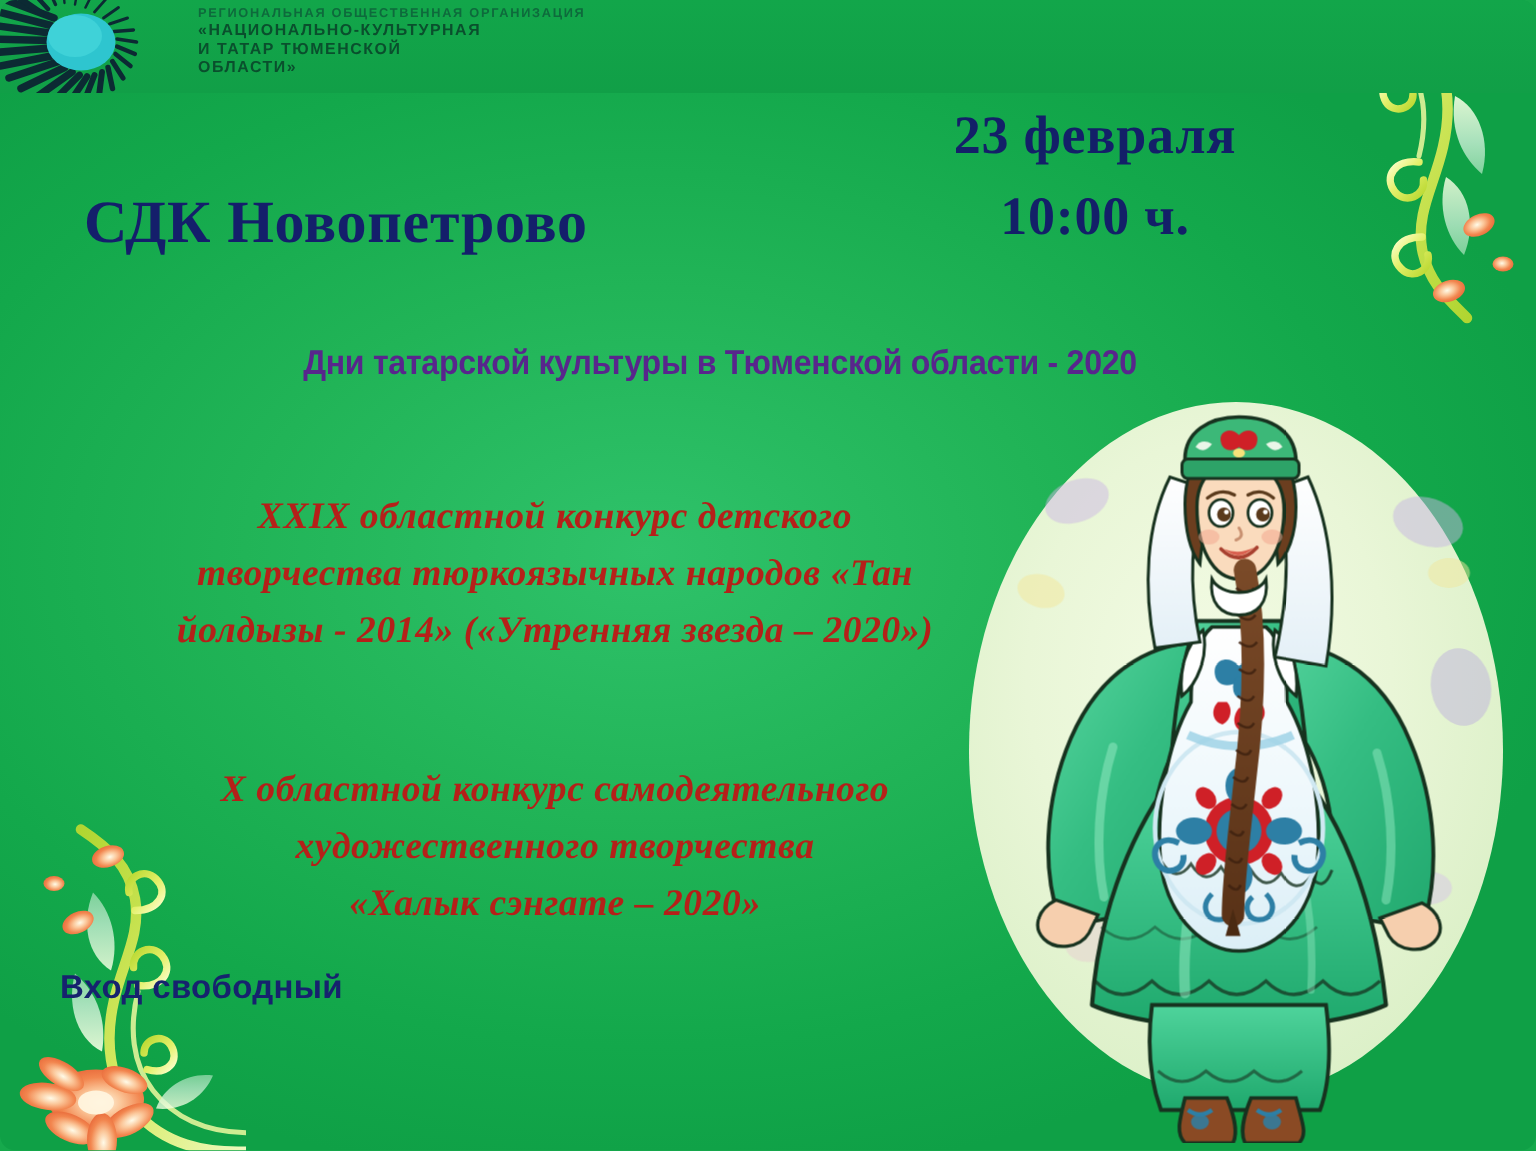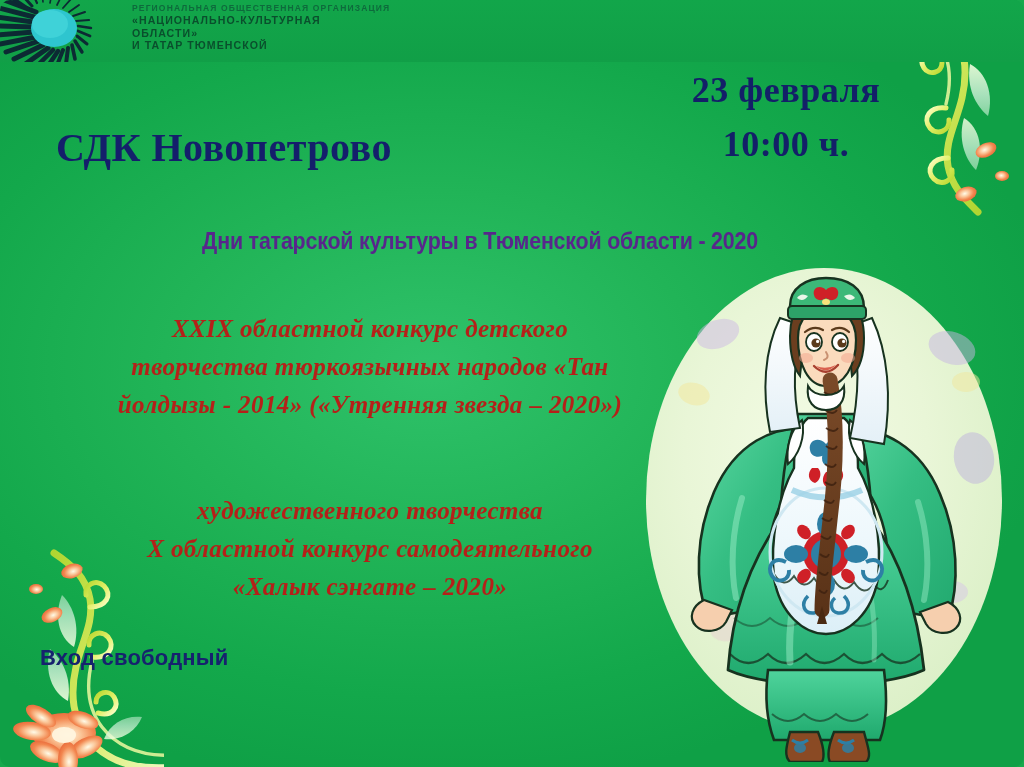--- a/index.html
+++ b/index.html
@@ -36,21 +36,21 @@
   .orn-tr{right:-6px;top:-10px;width:156px;height:232px;}
   .orn-bl{left:-6px;bottom:-8px;width:170px;height:228px;}
   
   .sdk-title{
     position:absolute;left:56px;top:124px;
     font-family:"Liberation Serif",serif;
     font-weight:700;font-size:40px;color:#141f6b;
     letter-spacing:.5px;white-space:nowrap;
   }
   .date-block{
-    position:absolute;left:636px;top:68px;width:300px;
+    position:absolute;left:580px;top:68px;width:300px;
     text-align:center;
     font-family:"Liberation Serif",serif;
     font-weight:700;color:#132068;
   }
   .date-line{font-size:36px;line-height:44px;letter-spacing:.5px;}
   .time-line{font-size:36px;line-height:44px;letter-spacing:.5px;margin-top:10px;}
   .subtitle{
     position:absolute;left:0;top:228px;width:960px;
     text-align:center;
     font-family:"Liberation Sans",sans-serif;
@@ -59,20 +59,21 @@
     letter-spacing:-.2px;white-space:nowrap;
   }
   
   .red-block{
     position:absolute;left:40px;width:660px;text-align:center;
     font-family:"Liberation Serif",serif;
     font-style:italic;font-weight:700;
     color:#b52019;
     font-size:25px;line-height:38px;
     letter-spacing:.4px;
+    margin-top:16px;
   }
   #red-block-1{top:310px;}
   #red-block-2{top:492px;}
   .red-block div{white-space:nowrap;}
   
   .entry-free{
     position:absolute;left:40px;top:645px;width:660px;
     text-align:left;
     font-family:"Liberation Sans",sans-serif;
     font-weight:700;font-size:22px;color:#16226e;
@@ -196,43 +197,43 @@
         <path d="M26 5 L36 16" stroke-width="3"></path>
         <path d="M16 8 L32 19" stroke-width="4"></path>
       </g>
       <ellipse cx="58" cy="38" rx="23" ry="19" fill="#2ec5cf"></ellipse>
       <ellipse cx="54" cy="34" rx="18" ry="14" fill="#3fd2d8"></ellipse>
     </svg>
 
     <div class="org-text">
       <div class="org-line1">РЕГИОНАЛЬНАЯ ОБЩЕСТВЕННАЯ ОРГАНИЗАЦИЯ</div>
       <div class="org-line-big">«НАЦИОНАЛЬНО-КУЛЬТУРНАЯ</div>
+      <div class="org-line-big">И ТАТАР ТЮМЕНСКОЙ</div>
       <div class="org-line-big">ОБЛАСТИ»</div>
-      <div class="org-line-big">И ТАТАР ТЮМЕНСКОЙ</div>
     </div>
   </div>
 
   <div class="sdk-title">СДК Новопетрово</div>
 
   <div class="date-block">
     <div class="date-line">23 февраля</div>
     <div class="time-line">10:00 ч.</div>
   </div>
 
   <div class="subtitle">Дни татарской культуры  в Тюменской области  - 2020</div>
 
   <div class="red-block" id="red-block-1">
     <div>XXIX областной конкурс детского</div>
     <div>творчества тюркоязычных народов «Тан</div>
     <div>йолдызы  - 2014»  («Утренняя звезда – 2020»)</div>
   </div>
 
   <div class="red-block" id="red-block-2">
+    <div>X областной конкурс самодеятельного</div>
     <div>художественного творчества</div>
-    <div>X областной конкурс самодеятельного</div>
     <div>«Халык сэнгате – 2020»</div>
   </div>
 
   <div class="entry-free">Вход свободный</div>
 
   <div class="girl-wrap">
     <svg viewBox="0 0 400 500" width="400" height="500">
       <defs>
         <radialGradient id="ovalBg" cx="45%" cy="40%" r="62%">
           <stop offset="0%" stop-color="#f3fbe4"></stop>

